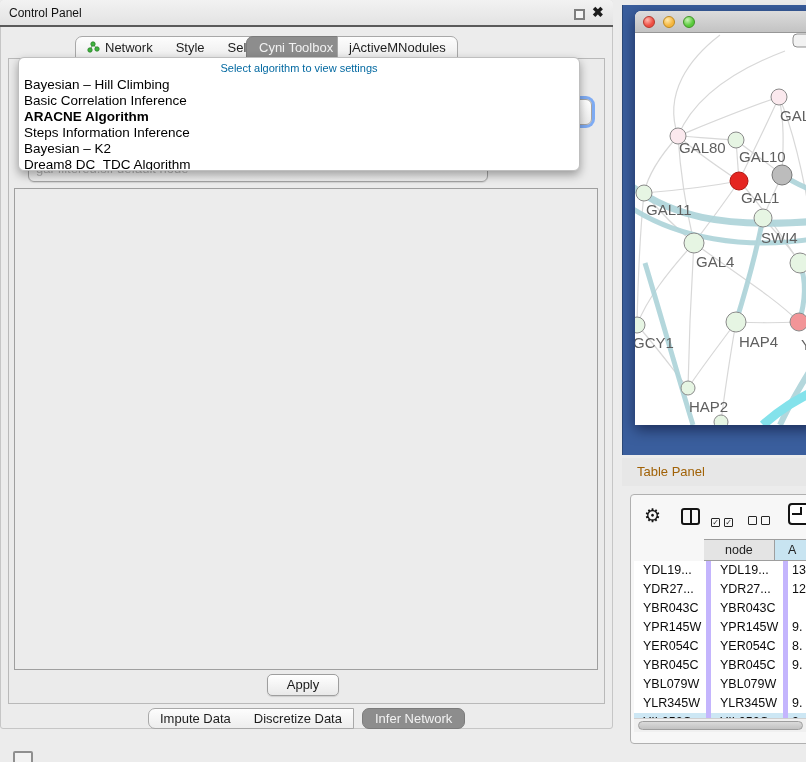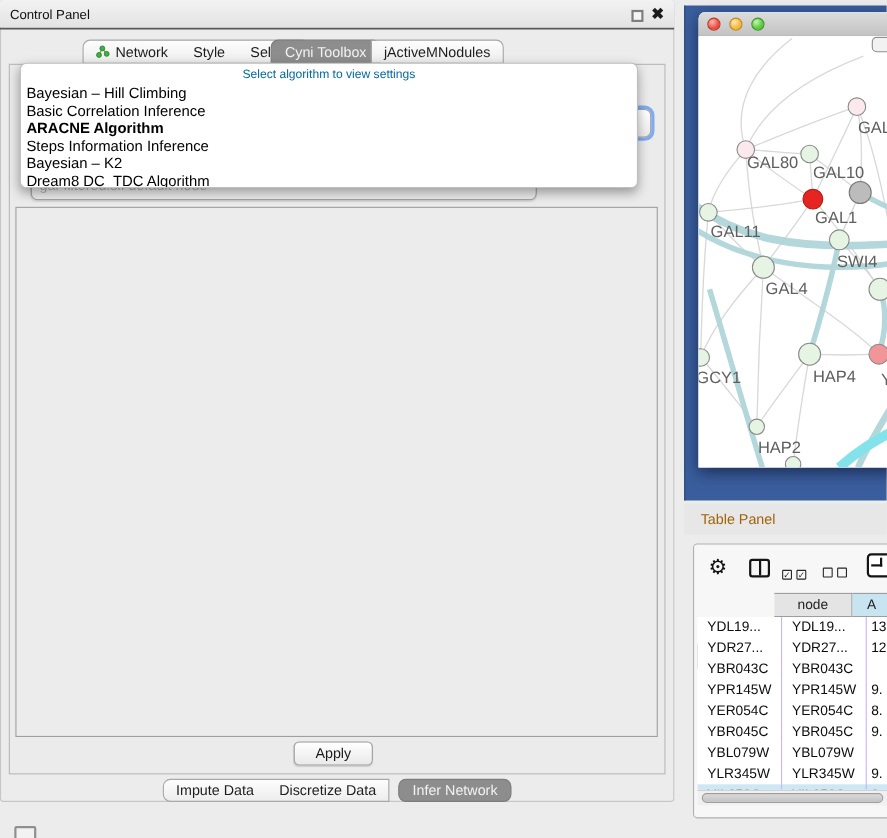--- a/index.html
+++ b/index.html
@@ -135,21 +135,21 @@
   #icon-table::after { content:""; position:absolute; left:2px; top:2px; width:8px; height:6px; border-right:2px solid #141414; border-bottom:2px solid #141414; }
 
   #tp-header { position:absolute; left:3px; top:44px; width:177px; height:22px; display:flex; }
   .hcell { height:22px; border:1px solid #9e9e9e; border-left:none; font-size:12.5px;
     text-align:center; line-height:20px; color:#222; background:#e4e4e4; overflow:hidden; }
   .hcell:first-child { border-left:1px solid #9e9e9e; }
   .hcell.blue { background:var(--header_blue); }
   #tp-body { position:absolute; left:3px; top:66px; width:177px; height:157px; overflow:hidden; background:#fff; }
   .trow { display:flex; height:19px; }
   .tcell { height:19px; font-size:12.5px; line-height:19px; color:#0c0c0c;
-    padding-left:9px; border-right:1px solid #c4b5fd; overflow:hidden; white-space:nowrap; }
+    padding-left:9px; border-right:5px solid #c4b5fd; overflow:hidden; white-space:nowrap; }
   .trow.hl { background:var(--row_highlight); }
   #tp-hscroll { position:absolute; left:3px; top:223px; width:177px; height:14px;
     background:#f0f0f0; border-top:1px solid #cfcfcf; }
   #tp-hthumb { position:absolute; left:4px; top:2px; width:165px; height:9px;
     background:linear-gradient(#dadada,#c2c2c2); border:1px solid #9e9e9e; border-radius:5px; }
 </style>
 </head>
 <body>
 
 <div class="abs" id="cp-window"></div>

